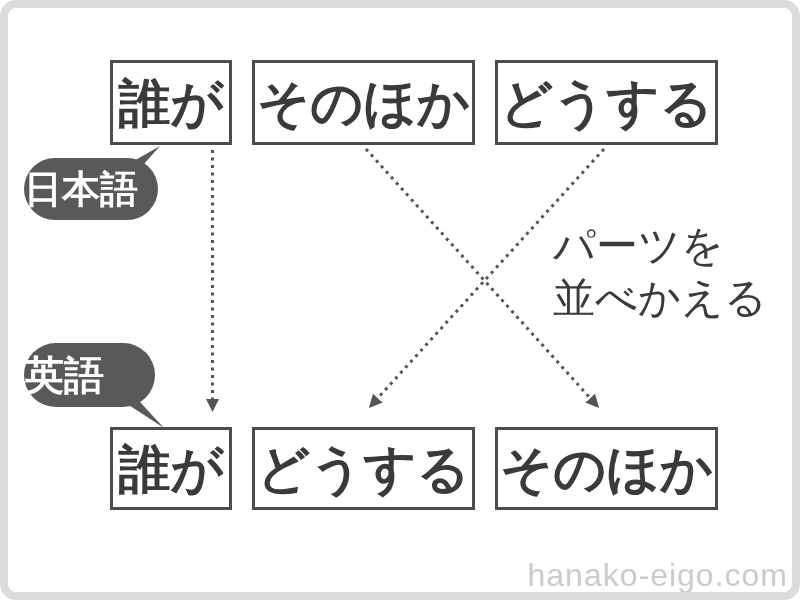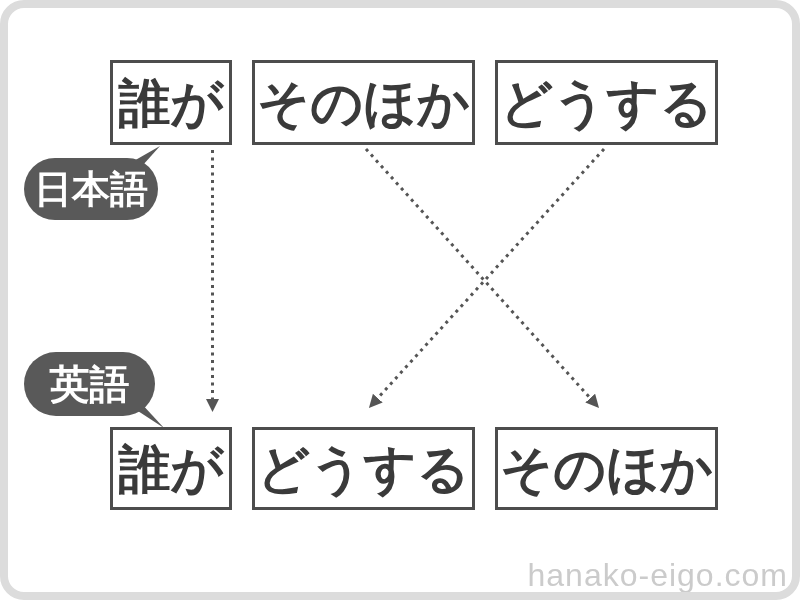--- a/index.html
+++ b/index.html
@@ -18,21 +18,21 @@
     width: 800px; height: 600px;
     background: var(--background);
     font-family: "Liberation Sans", sans-serif;
     overflow: hidden;
   }
   .canvas {
     position: relative;
     width: 800px; height: 600px;
     background: var(--background);
     border: 8px solid var(--frame);
-    border-radius: 24px;
+    border-radius: 16px;
     overflow: hidden;
   }
   
   .box {
     position: absolute;
     height: 85px;
     border: 3px solid var(--box-border);
     background: var(--background);
     display: flex;
     align-items: center;
@@ -51,26 +51,26 @@
   .bot-2 { left: 244px; top: 419px; width: 223px; height: 83px; }
   .bot-3 { left: 487px; top: 419px; width: 223px; height: 83px; }
   
   .bubble {
     position: absolute;
     background: var(--bubble-bg);
     color: var(--bubble-text);
     border-radius: 34px;
     display: flex;
     align-items: center;
-    justify-content: center;
+    justify-content: flex-start;
     font-weight: 700;
     white-space: nowrap;
   }
   .bubble-jp { left: 16px; top: 150px; width: 134px; height: 62px; font-size: 38px; }
-  .bubble-en { left: 16px; top: 344px; width: 131px; height: 64px; font-size: 40px; }
+  .bubble-en { left: 16px; top: 335px; width: 131px; height: 64px; font-size: 40px; }
   .tail { position: absolute; }
   .tail polygon { fill: var(--bubble-bg); }
   .tail-jp { left: 108px; top: 134px; }
   .tail-en { left: 104px; top: 388px; }
   
   .arrows {
     position: absolute;
     left: 0; top: 0;
     width: 784px; height: 584px;
     pointer-events: none;
@@ -132,16 +132,20 @@
     <span>日本語</span>
   </div>
 
   <svg class="tail tail-en" width="54" height="34" viewBox="0 0 54 34">
     <polygon points="6,2 52,32 28,6"></polygon>
   </svg>
   <div class="bubble bubble-en">
     <span>英語</span>
   </div>
 
+  <div class="note">
+    <div>パーツを</div>
+    <div>並べかえる</div>
+  </div>
 
   <div class="watermark">hanako-eigo.com</div>
 
 </div>
 
 </body></html>

